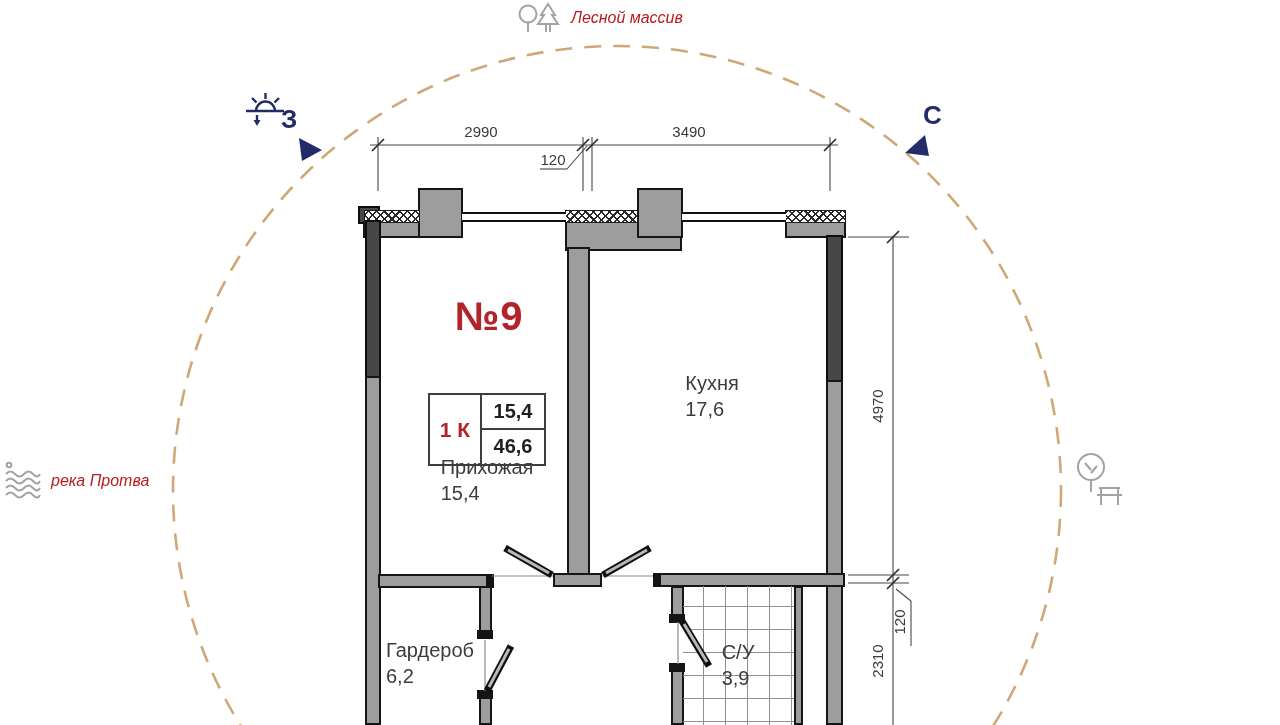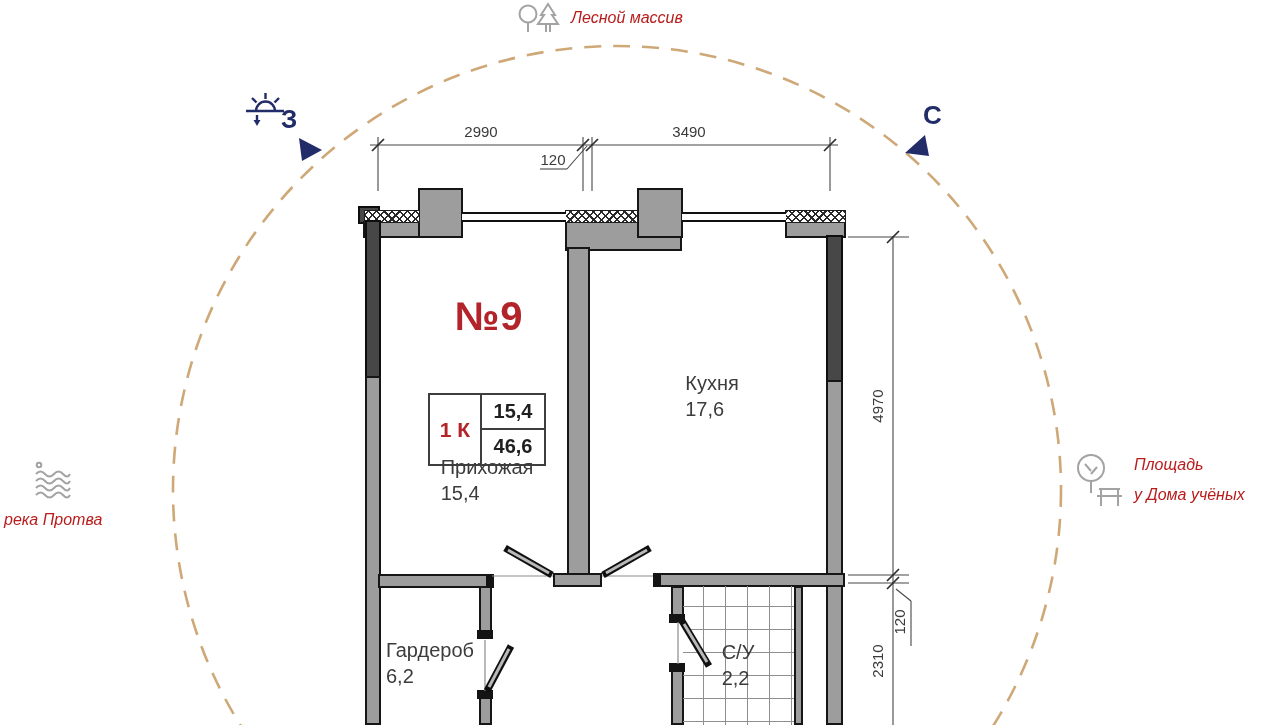--- a/index.html
+++ b/index.html
@@ -148,21 +148,21 @@
     <line x1="9" y1="8" x2="13.5" y2="12.5"></line>
     <line x1="36" y1="8" x2="31.5" y2="12.5"></line>
     <path d="M13 21 A9.5 9.5 0 0 1 32 21"></path>
     <line x1="3" y1="21" x2="41" y2="21"></line>
     <line x1="14" y1="25" x2="14" y2="31"></line>
     <polygon points="10.5,30 17.5,30 14,36" fill="#222c68" stroke="none"></polygon>
   </svg>
   <span class="abs navy" style="left:281px;top:104px;">З</span>
   <span class="abs navy" style="left:923px;top:100px;">С</span>
 
-  <div class="lm" style="left:4px;top:460px;gap:9px;flex-direction:column;">
+  <div class="lm" style="left:4px;top:460px;gap:9px;">
     <svg width="38" height="42" viewBox="0 0 38 42" fill="none" stroke="#a3a3a3" stroke-width="2">
       <circle cx="5" cy="5" r="2.3"></circle>
       <path d="M2 14 q4.5 -5 9 0 t9 0 t9 0 t7 0"></path>
       <path d="M2 21 q4.5 -5 9 0 t9 0 t9 0 t7 0"></path>
       <path d="M2 28 q4.5 -5 9 0 t9 0 t9 0 t7 0"></path>
       <path d="M2 35 q4.5 -5 9 0 t9 0 t9 0 t7 0"></path>
     </svg>
     <span>река Протва</span>
   </div>
 
@@ -170,24 +170,20 @@
     <svg width="52" height="58" viewBox="0 0 52 58" fill="none" stroke="#a3a3a3" stroke-width="2">
       <circle cx="21" cy="17" r="13"></circle>
       <line x1="21" y1="30" x2="21" y2="42"></line>
       <line x1="21" y1="20" x2="15" y2="13"></line>
       <line x1="21" y1="23" x2="27" y2="16"></line>
       <path d="M29 38 h21"></path>
         <path d="M27 45 h25"></path>
       <line x1="31" y1="38" x2="31" y2="55"></line>
       <line x1="48" y1="38" x2="48" y2="55"></line>
     </svg>
-    <div style="line-height:30px;">
-      <div>Площадь</div>
-      <div>у Дома учёных</div>
-    </div>
   </div>
 
   <div class="ctr apt-no" style="left:489px;top:316px;">№9</div>
 
   <div class="card">
     <div class="cell c-rooms">1 К</div>
     <div class="cell c-a1">15,4</div>
     <div class="cell c-a2">46,6</div>
   </div>
 
@@ -198,21 +194,21 @@
   <div class="ctr roomlbl" style="left:487px;top:480px;">
     <div>Прихожая</div>
     <div>15,4</div>
   </div>
   <div class="ctr roomlbl" style="left:430px;top:663px;">
     <div>Гардероб</div>
     <div>6,2</div>
   </div>
   <div class="ctr roomlbl" style="left:738px;top:665px;">
     <div>С/У</div>
-    <div>2,2</div>
+    <div>3,9</div>
   </div>
 
   <div class="ctr dimtxt" style="left:481px;top:131px;">2990</div>
   <div class="ctr dimtxt" style="left:689px;top:131px;">3490</div>
   <div class="ctr dimtxt" style="left:553px;top:159px;">120</div>
   <div class="ctr-rot dimtxt" style="left:877px;top:406px;">4970</div>
   <div class="ctr-rot dimtxt" style="left:899px;top:622px;">120</div>
   <div class="ctr-rot dimtxt" style="left:877px;top:661px;">2310</div>
 
 </div>

